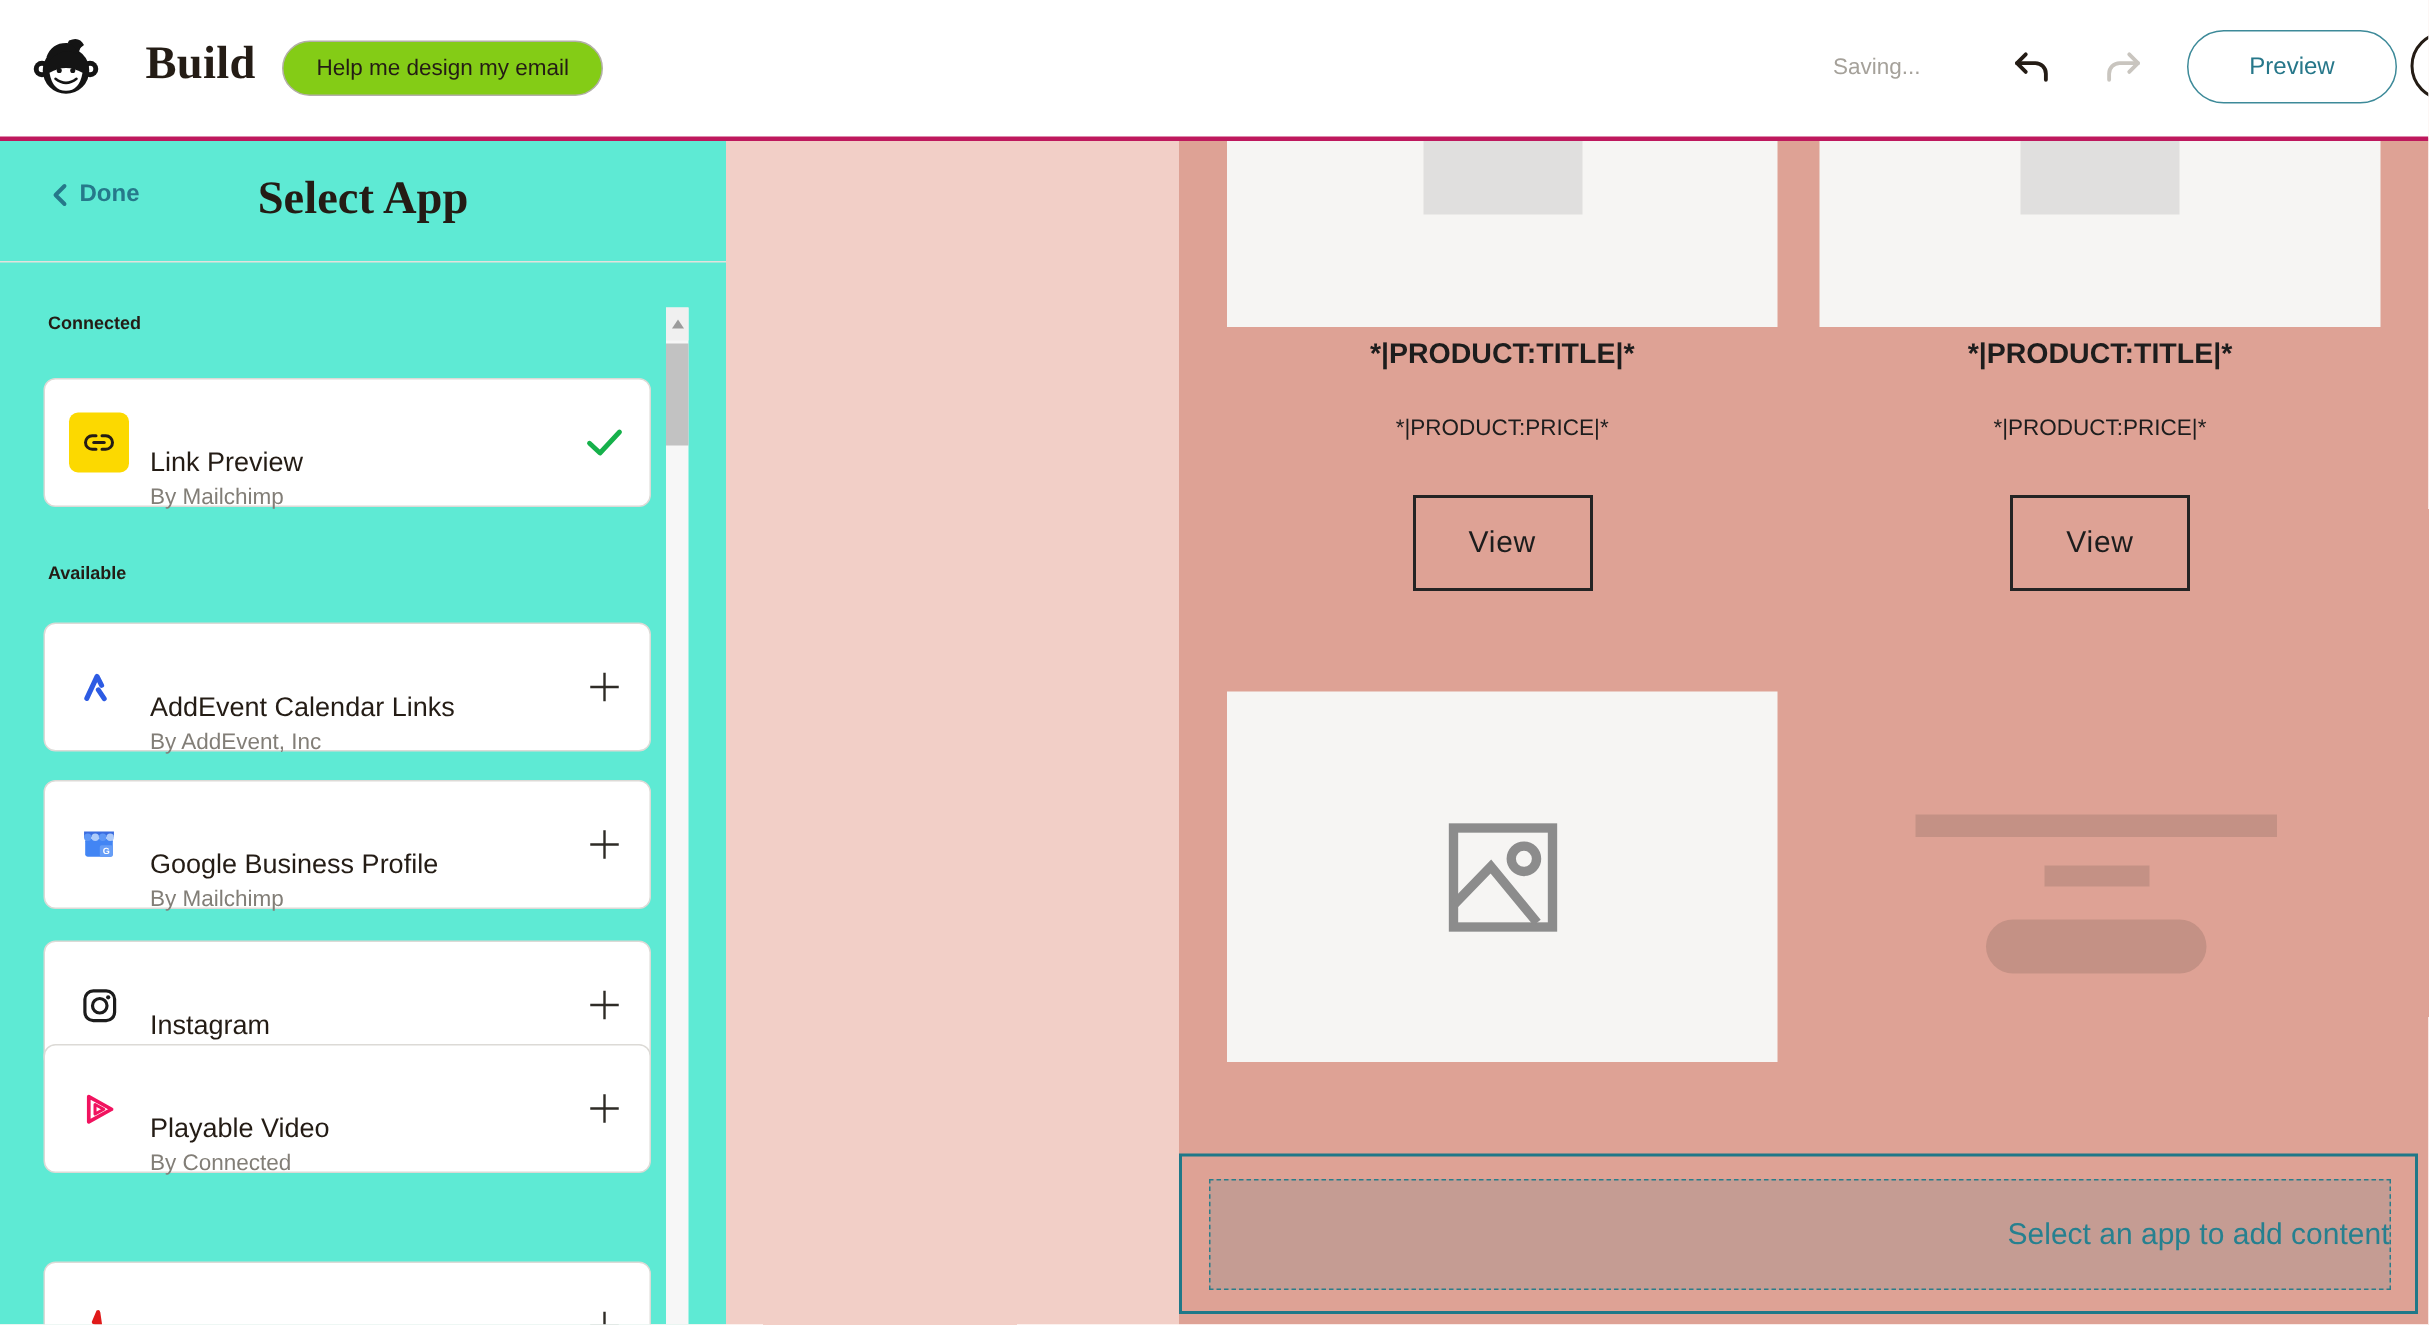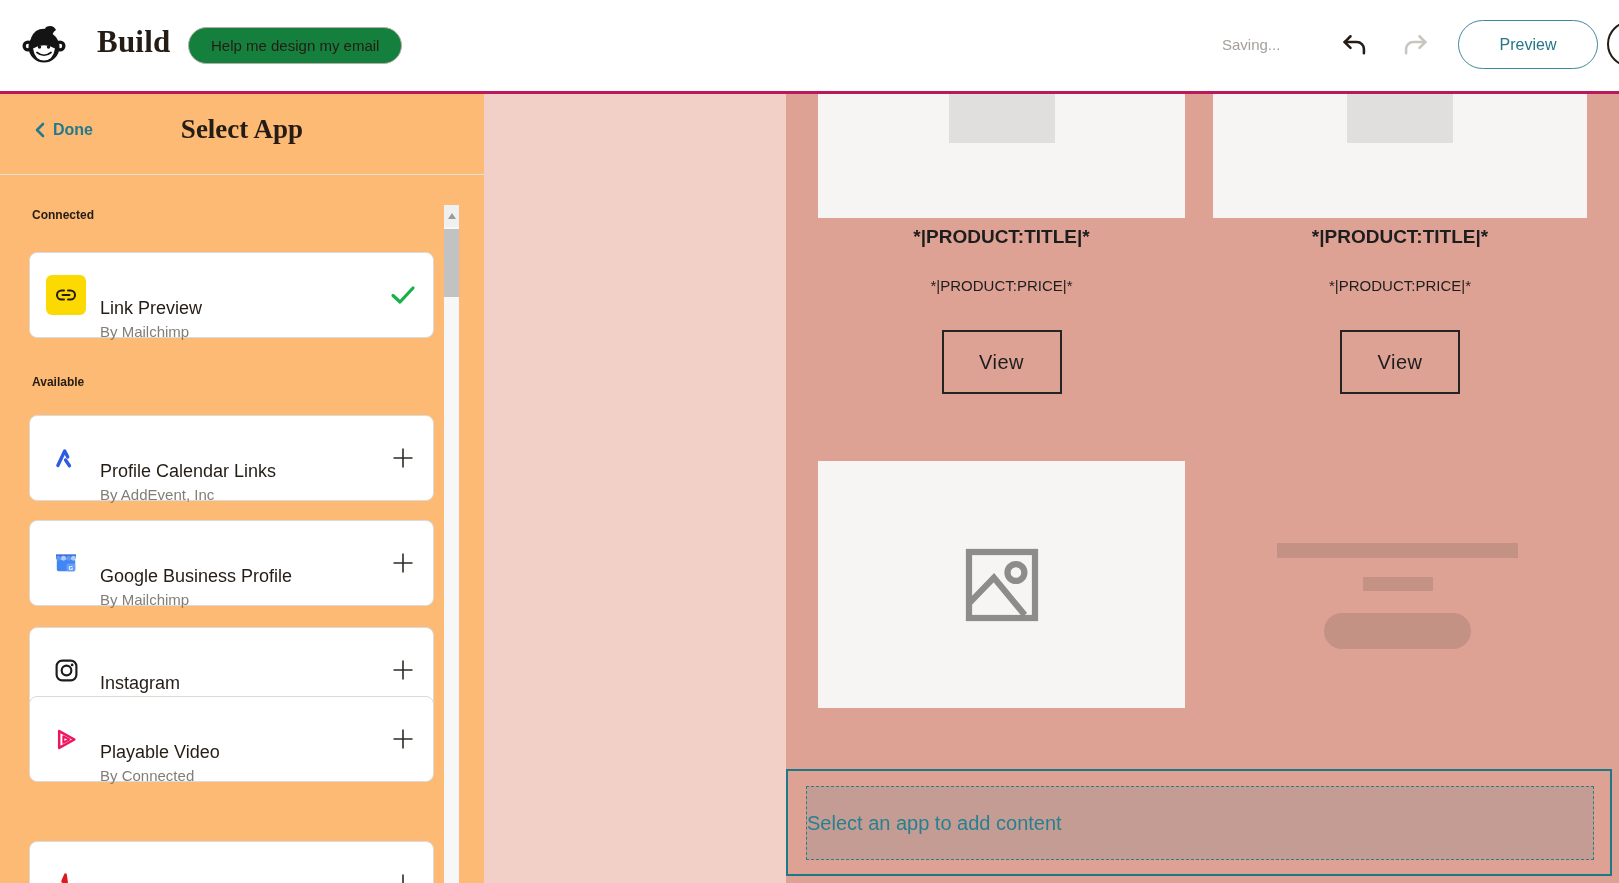--- a/index.html
+++ b/index.html
@@ -5,38 +5,38 @@
   html,body{margin:0;padding:0;background:#ffffff;}
   .page{position:relative;width:1619px;height:883px;overflow:hidden;background:#ffffff;
         font-family:"Liberation Sans",sans-serif;color:#241c15;}
 
   
   .topbar{position:absolute;left:0;top:0;width:1619px;height:91px;background:#fff;
           border-bottom:3px solid #be185d;z-index:5;}
   .logo{position:absolute;left:21px;top:21px;width:46px;height:46px;}
   .build-title{position:absolute;left:97px;top:24px;font-family:"Liberation Serif",serif;
                font-size:31px;font-weight:600;letter-spacing:.2px;color:#241c15;}
-  .help-btn{position:absolute;left:188px;top:27px;height:37px;padding:0 22px;background:#15803d;
+  .help-btn{position:absolute;left:188px;top:27px;height:37px;padding:0 22px;background:#84cc16;
             border:1px solid #b3afa8;border-radius:19px;font-family:"Liberation Sans",sans-serif;
             font-size:15px;color:#241c15;cursor:pointer;}
   .saving{position:absolute;left:1222px;top:36px;font-size:15px;color:#a5a19a;}
   .icon-btn{position:absolute;top:31px;width:28px;height:28px;background:none;border:none;padding:0;cursor:pointer;}
   .undo{left:1340px;} .redo{left:1402px;}
   .preview-btn{position:absolute;left:1458px;top:20px;width:140px;height:49px;background:#fff;
                border:1px solid #3d8a99;border-radius:25px;color:#26778a;font-size:16px;
                font-family:"Liberation Sans",sans-serif;cursor:pointer;}
   .avatar-partial{position:absolute;left:1607px;top:21px;width:46px;height:46px;border-radius:50%;
                   border:2.5px solid #241c15;background:#fff;box-sizing:border-box;}
 
   
-  .sidebar{position:absolute;left:0;top:92px;width:484px;height:791px;background:#fdba74;z-index:4;}
+  .sidebar{position:absolute;left:0;top:92px;width:484px;height:791px;background:#5eead4;z-index:4;}
   .done{position:absolute;left:34px;top:29px;display:flex;align-items:center;gap:8px;
         color:#26788a;font-size:16px;font-weight:700;text-decoration:none;cursor:pointer;}
   .panel-title{position:absolute;left:0;top:22px;width:484px;text-align:center;
-               font-family:"Liberation Serif",serif;font-size:27px;font-weight:600;color:#241c15;}
+               font-family:"Liberation Serif",serif;font-size:31px;font-weight:600;color:#241c15;}
   .divider{position:absolute;left:0;top:82px;width:484px;height:1px;background:#e4e1dc;}
   .sec-label{position:absolute;left:32px;font-size:12px;font-weight:700;color:#241c15;}
   .lbl-connected{top:116px;} .lbl-available{top:283px;}
   .app-card{position:absolute;left:29px;width:405px;height:86px;background:#fff;border:1px solid #dcdad6;
             border-radius:8px;box-sizing:border-box;display:flex;align-items:center;cursor:pointer;}
   .app-icon{width:40px;height:40px;margin-left:16px;flex:0 0 auto;display:flex;align-items:center;justify-content:center;}
   .icon-yellow{background:#fcd900;border-radius:6px;}
   .app-text{margin-left:14px;flex:1 1 auto;min-width:0;margin-top:47px;}
   .app-title{font-size:18px;color:#241c15;line-height:23px;}
   .app-sub{font-size:15px;color:#827e77;line-height:19px;margin-top:2px;}
@@ -63,21 +63,21 @@
         font-family:"Liberation Sans",sans-serif;letter-spacing:.5px;cursor:pointer;}
   .imgblock{position:absolute;left:32px;top:369px;width:367px;height:247px;background:#f6f5f3;
             display:flex;align-items:center;justify-content:center;cursor:pointer;}
   .bar{position:absolute;background:#c49185;}
   .bar-long{left:491px;top:451px;width:241px;height:15px;}
   .bar-short{left:577px;top:485px;width:70px;height:14px;}
   .bar-pill{left:538px;top:521px;width:147px;height:36px;border-radius:18px;}
   .dropzone{position:absolute;left:0;top:677px;width:826px;height:107px;border:2px solid #1f7888;
             box-sizing:border-box;cursor:pointer;}
   .dz-inner{position:absolute;left:18px;right:16px;top:15px;bottom:14px;border:1px dashed #2a7d8a;
-            background:#c59c93;display:flex;align-items:center;justify-content:flex-start;}
+            background:#c59c93;display:flex;align-items:center;justify-content:flex-end;}
   .dz-text{color:#26808f;font-size:20px;}
 </style>
 </head>
 <body>
 
 <div class="page">
 
   <header class="topbar">
     <div class="logo">
       <svg width="46" height="46" viewBox="0 0 46 46">
@@ -148,21 +148,21 @@
     <div class="sec-label lbl-available">Available</div>
 
     <div class="app-card" style="top:323px">
       <div class="app-icon">
         <svg width="26" height="26" viewBox="0 0 24 24" fill="none" stroke="#2d5be3" stroke-width="3.1" stroke-linecap="round" stroke-linejoin="round">
           <path d="M4.5 19 L10.8 5.5 L13.6 11"></path>
           <path d="M11.6 13.8 L15.2 19.2"></path>
         </svg>
       </div>
       <div class="app-text">
-        <div class="app-title">Profile Calendar Links</div>
+        <div class="app-title">AddEvent Calendar Links</div>
         <div class="app-sub">By AddEvent, Inc</div>
       </div>
       <div class="app-action">
         <svg width="24" height="24" viewBox="0 0 24 24">
           <path d="M12 2.5 V21.5 M2.5 12 H21.5" stroke="#2e2b26" stroke-width="1.6"></path>
         </svg>
       </div>
     </div>
 
     <div class="app-card" style="top:428px">

